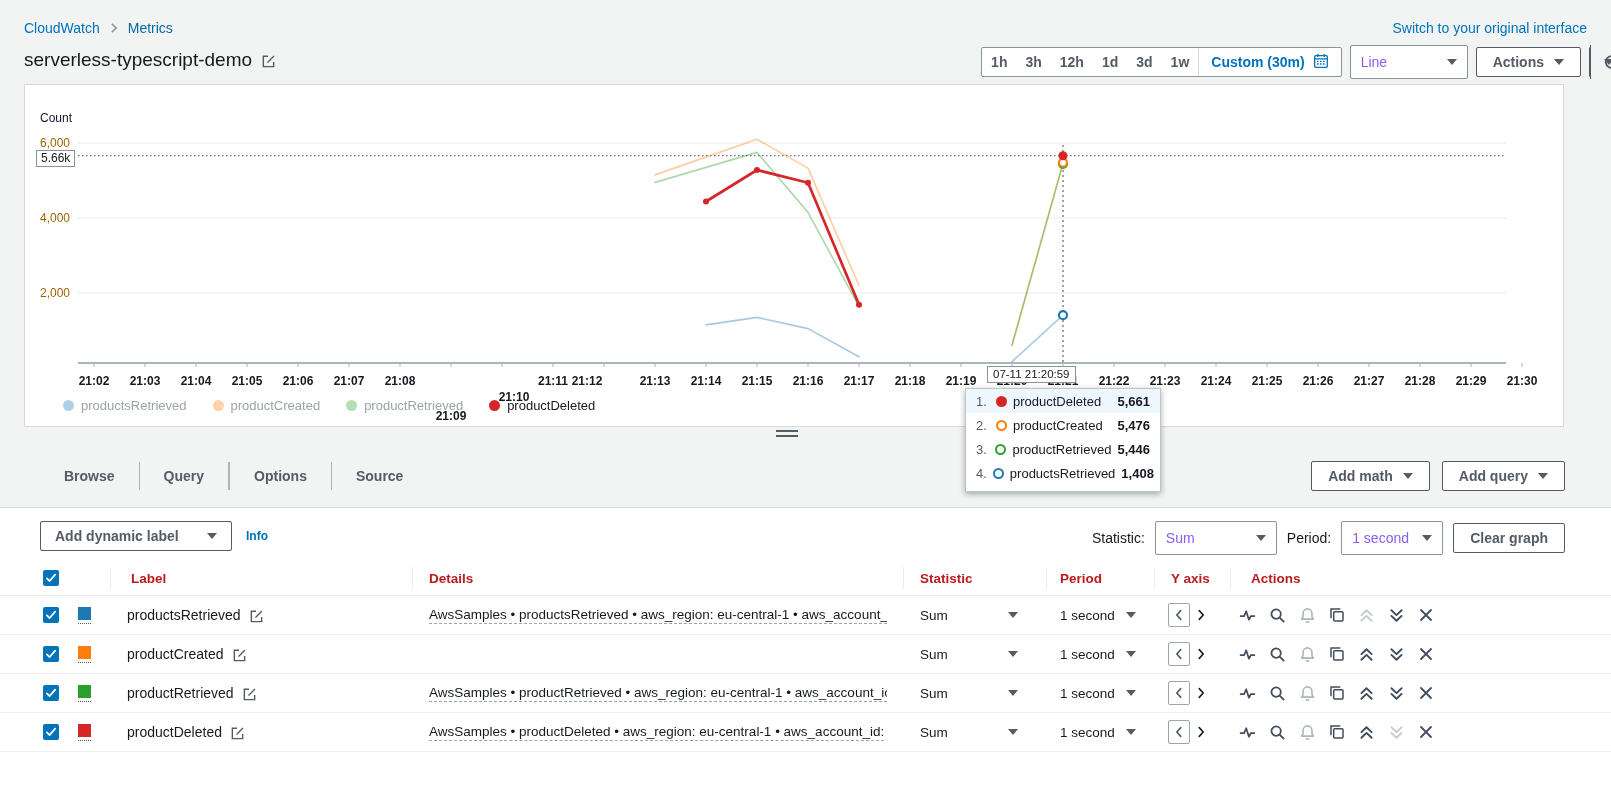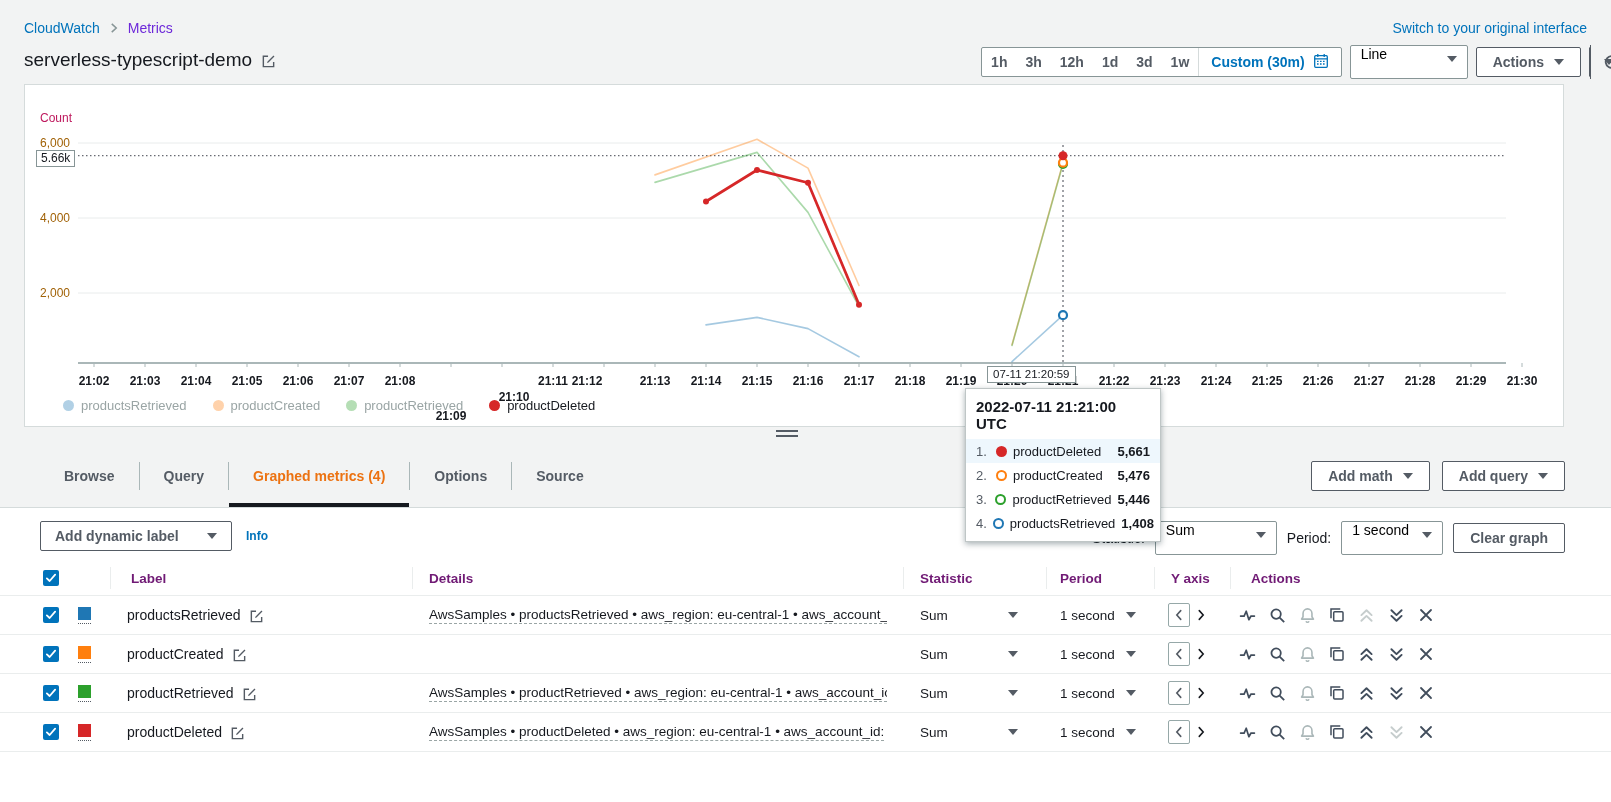--- a/index.html
+++ b/index.html
@@ -3,41 +3,41 @@
 <meta charset="utf-8">
 <style>
   *{box-sizing:border-box;margin:0;padding:0}
   html,body{width:1611px;height:802px}
   body{position:relative;overflow:hidden;background:#f2f3f3;font-family:"Liberation Sans",sans-serif;color:#16191f}
   .abs{position:absolute}
   a,.link{color:#0073bb;text-decoration:none;cursor:pointer}
   
   #breadcrumb{left:24px;top:20px;font-size:14px;display:flex;align-items:center;gap:8px}
   #breadcrumb .crumb-sep{display:flex;align-items:center}
-  #breadcrumb .current{color:#6d28d9}
+  #breadcrumb .current{color:#0369a1}
   #switch-link{top:20px;right:24px;font-size:14px}
   #page-title{left:24px;top:49px;font-size:19px;display:flex;align-items:center;gap:9px}
   .edit-ic{color:#545b64;display:inline-flex;cursor:pointer}
   
   #toolbar{top:45px;right:20px;display:flex;gap:8px;align-items:center}
   .seg{display:flex;align-items:center;height:30px;background:#fff;border:1px solid #879596;border-radius:2px}
   .seg .tr-btn{border:none;background:none;font:700 14px "Liberation Sans",sans-serif;color:#545b64;padding:0 9px;height:100%;cursor:pointer}
   .seg .divider{width:1px;height:28px;background:#d5dbdb}
   .seg .custom{color:#0073bb;display:flex;align-items:center;gap:8px;padding:0 12px;font-weight:700;font-size:14px;cursor:pointer}
-  .select{height:30px;background:#fff;border:1px solid #879596;border-radius:2px;display:flex;align-items:flex-end;padding:16px 10px;font-size:14px;color:#000000;cursor:pointer;position:relative}
+  .select{height:30px;background:#fff;border:1px solid #879596;border-radius:2px;display:flex;align-items:center;padding:16px 10px;font-size:14px;color:#8b5cf6;cursor:pointer;position:relative}
   #line-select{width:118px}
   .caret{width:0;height:0;border-left:5px solid transparent;border-right:5px solid transparent;border-top:6px solid #545b64;display:inline-block}
   .select .caret{position:absolute;right:10px}
   .btn{height:30px;display:inline-flex;align-items:center;justify-content:center;gap:10px;background:#fff;border:1px solid #545b64;border-radius:2px;font:700 14px "Liberation Sans",sans-serif;color:#545b64;padding:0 16px;cursor:pointer}
   .split{display:flex;height:30px;border:1px solid #545b64;border-radius:2px;background:#fff}
   .split .cell{display:flex;align-items:center;justify-content:center;padding:0 13px;color:#545b64;cursor:pointer}
   .split .cell+.cell{border-left:1px solid #545b64}
   
   #chart-card{left:24px;top:84px;width:1540px;height:343px;background:#fff;border:1px solid #d5dbdb}
-  #count-label{left:40px;top:111px;font-size:12px;color:#be185d}
+  #count-label{left:40px;top:111px;font-size:12px;color:#0f172a}
   .ylab{left:14px;width:56px;text-align:right;font-size:12px;color:#a16207}
   #hover-badge{left:36px;top:150px;background:#fff;border:1px solid #879596;font-size:12px;padding:0 4px;line-height:15px}
   #x-labels .xlab{position:absolute;top:374px;width:44px;text-align:center;font-size:12px;font-weight:700;color:#16191f}
   #legend{left:63px;top:398px;display:flex;gap:26px;align-items:center}
   .leg-item{display:flex;align-items:center;gap:7px;font-size:13px;cursor:pointer}
   .leg-dot{width:11px;height:11px;border-radius:50%}
   
   #resize-handle{left:776px;top:430px;width:22px;height:7px;border-top:2px solid #545b64;border-bottom:2px solid #545b64;cursor:row-resize}
   
   #tabs{left:40px;top:445px;height:62px;display:flex;align-items:stretch}
@@ -47,21 +47,21 @@
   #tab-buttons{top:461px;right:46px;display:flex;gap:12px}
   
   #panel{left:0;top:507px;width:1611px;height:295px;background:#fff;border-top:1px solid #d5dbdb}
   #add-label-btn{left:40px;top:521px;width:192px;justify-content:space-between;padding:0 14px}
   #info-link{left:246px;top:529px;font-size:12px;font-weight:700}
   #stat-controls{top:521px;right:46px;display:flex;align-items:center;gap:10px;font-size:14px}
   #stat-select{width:122px}
   #period-select{width:102px}
   
   #table-header{left:0;top:560px;width:1611px;height:36px;border-bottom:1px solid #eaeded;background:#fff}
-  #table-header .hcell{position:absolute;top:0;height:36px;display:flex;align-items:center;font-size:13.5px;font-weight:700;color:#701a75}
+  #table-header .hcell{position:absolute;top:0;height:36px;display:flex;align-items:center;font-size:13.5px;font-weight:700;color:#b91c1c}
   .hsep{position:absolute;top:7px;width:1px;height:22px;background:#eaeded}
   #table-rows{left:0;top:596px;width:1611px}
   .trow{position:relative;height:39px;border-bottom:1px solid #eaeded;background:#fff}
   .cell{position:absolute;top:0;height:100%;display:flex;align-items:center}
   .checkbox{width:16px;height:16px;border-radius:2px;background:#0073bb;display:inline-flex;align-items:center;justify-content:center;cursor:pointer}
   .swatch-wrap{padding-bottom:3px;border-bottom:1px dotted #545b64;cursor:pointer}
   .swatch{display:block;width:13px;height:13px}
   .c-check{left:43px}.c-swatch{left:78px}.c-label{left:127px;gap:8px;font-size:14px}
   .c-details{left:429px}
   .details-text{font-size:13.5px;color:#16191f;white-space:nowrap;overflow:hidden;max-width:458px;border-bottom:1px dashed #9aa5a5;padding-bottom:1px;cursor:pointer}
@@ -256,21 +256,20 @@
     </span>
   </div>
 
 <div id="resize-handle" class="abs"></div>
 
 <div id="tabs" class="abs">
     <div class="tab">Browse</div>
     <span class="tab-sep"></span>
     <div class="tab">Query</div>
     <span class="tab-sep"></span>
-    <div class="tab active">Graphed metrics (4)</div>
     <span class="tab-sep"></span>
     <div class="tab">Options</div>
     <span class="tab-sep"></span>
     <div class="tab">Source</div>
   </div>
 <div id="tab-buttons" class="abs">
   <button class="btn">
     <span>Add math</span>
     <span class="caret"></span>
   </button>
@@ -670,21 +669,20 @@
           <svg viewBox="0 0 16 16" width="16" height="16" stroke="currentColor" stroke-width="1.8" stroke-linecap="round">
             <path d="M3 3l10 10M13 3L3 13"></path>
           </svg>
         </span>
       </span>
     </div>
   </div>
 
 <span id="crosshair-label" class="abs">07-11 21:20:59</span>
 <div id="tooltip" class="abs">
-  <div id="tooltip-title">2022-07-11 21:21:00 UTC</div>
   <div id="tooltip-rows">
       <div class="tt-row hl">
         <span class="tt-rank">1.</span>
         <span class="tt-marker" style="background:#d62728"></span>
         <span>productDeleted</span>
         <span class="tt-val">5,661</span>
       </div>
       <div class="tt-row">
         <span class="tt-rank">2.</span>
         <span class="tt-marker" style="border:2.5px solid #ff7f0e;background:#fff"></span>

